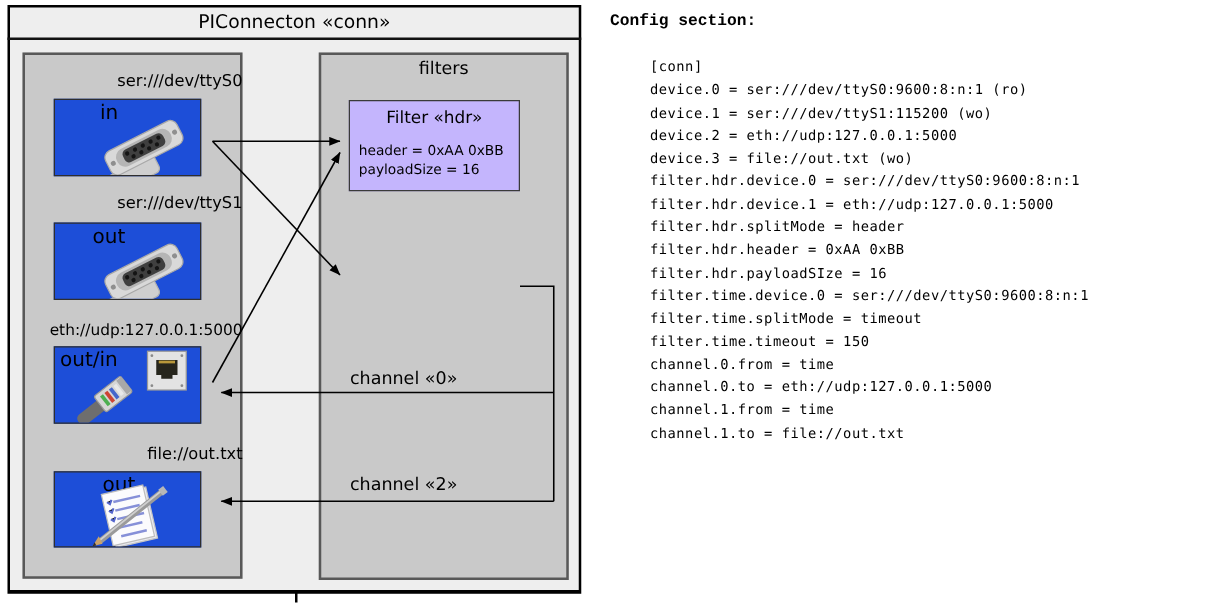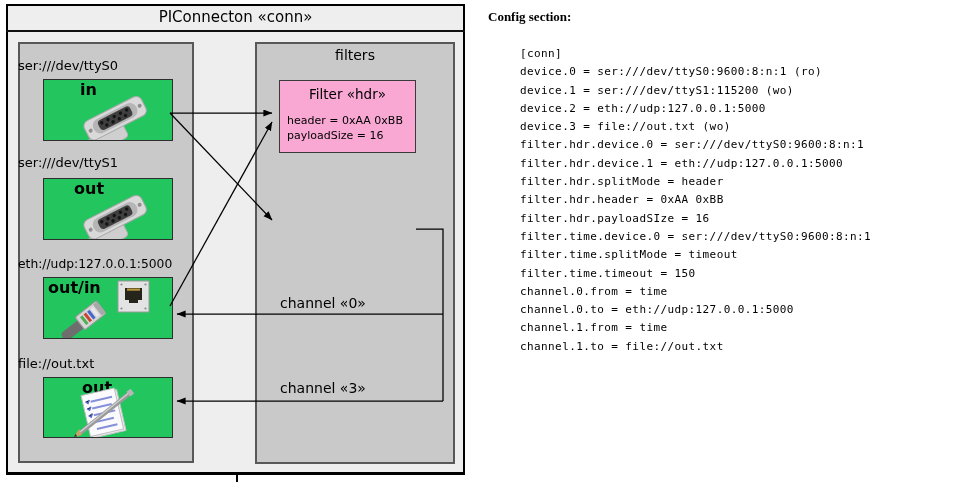--- a/index.html
+++ b/index.html
@@ -15,42 +15,42 @@
                  font-size:15px; line-height:26px; }
 
   
   .panel { position:absolute; background:#c9c9c9; border:2px solid #585858; }
   .devices-panel { left:18px; top:42px; width:176px; height:421px; }
   .filters-panel { left:255px; top:42px; width:200px; height:422px; }
   .filters-title { position:absolute; left:255px; top:47px; width:200px;
                    text-align:center; font-size:14px; }
 
   
-  .dev-label { position:absolute; left:18px; width:176px; text-align:left; font-size:13px; }
+  .dev-label { position:absolute; left:18px; width:176px; text-align:right; font-size:13px; }
   .dev-label.small { font-size:12.3px; }
-  .dev-box { position:absolute; left:43px; width:130px; height:62px;
-             background:#22c55e; border:1.5px solid #2e2e2e;font-weight:bold; }
+  .dev-box { position:absolute; left:43px; width:118px; height:62px;
+             background:#1d4ed8; border:1.5px solid #2e2e2e; }
   .dev-mode { position:absolute; top:0px; font-size:16px; line-height:19px; }
   .dev-box svg { position:absolute; left:0; bottom:0; }
 
   
   .filter-box { position:absolute; left:279px; width:137px; height:73px;
-                background:#f9a8d4; border:1.4px solid #3a3a3a; }
+                background:#c4b5fd; border:1.4px solid #3a3a3a; }
   .filter-title { text-align:center; font-size:13.5px; padding-top:5px; }
   .filter-attr { position:absolute; left:7px; font-size:11px; }
 
   
   .channel-label { position:absolute; left:280px; width:137px; font-size:14px; }
 
   
   #wires { position:absolute; left:0; top:0; z-index:5; pointer-events:none; }
 
   
   .config-heading { position:absolute; left:488px; top:9px;
-                    font-family:Liberation Serif, serif; font-weight:bold; font-size:13px; }
+                    font-family:Liberation Mono, monospace; font-weight:bold; font-size:13px; }
   .config-pre { position:absolute; left:487px; top:45px; white-space:pre;
                 font-family:"DejaVu Sans Mono", monospace; font-weight:normal;
                 font-size:11px; line-height:18.3px; letter-spacing:0.4px;margin-left:33px; }
 
   .bottom-tick { position:absolute; left:236px; top:473px; width:2px; height:9px; background:#000; }
 </style>
 </head>
 <body>
 
 <div id="canvas">
@@ -166,21 +166,21 @@
   </div>
 
   <div class="filter-box" style="top:80px">
     <div class="filter-title">Filter «hdr»</div>
     <div class="filter-attr" style="top:33px">header = 0xAA 0xBB</div>
     <div class="filter-attr" style="top:48px">payloadSize = 16</div>
   </div>
 
 
   <div class="channel-label" style="top:295px">channel «0»</div>
-  <div class="channel-label" style="top:380px">channel «3»</div>
+  <div class="channel-label" style="top:380px">channel «2»</div>
 
   <svg id="wires" width="964" height="484" viewBox="0 0 964 484">
     <defs>
       <marker id="arrow" markerWidth="11" markerHeight="9" refX="8.6" refY="3.5" orient="auto" markerUnits="userSpaceOnUse">
         <path d="M0,0 L9,3.5 L0,7 Z" fill="#000"></path>
       </marker>
     </defs>
     <g stroke="#000" stroke-width="1.25" fill="none">
       <line x1="170" y1="113" x2="272" y2="113" marker-end="url(#arrow)"></line>
       <line x1="170" y1="113" x2="272" y2="220" marker-end="url(#arrow)"></line>

